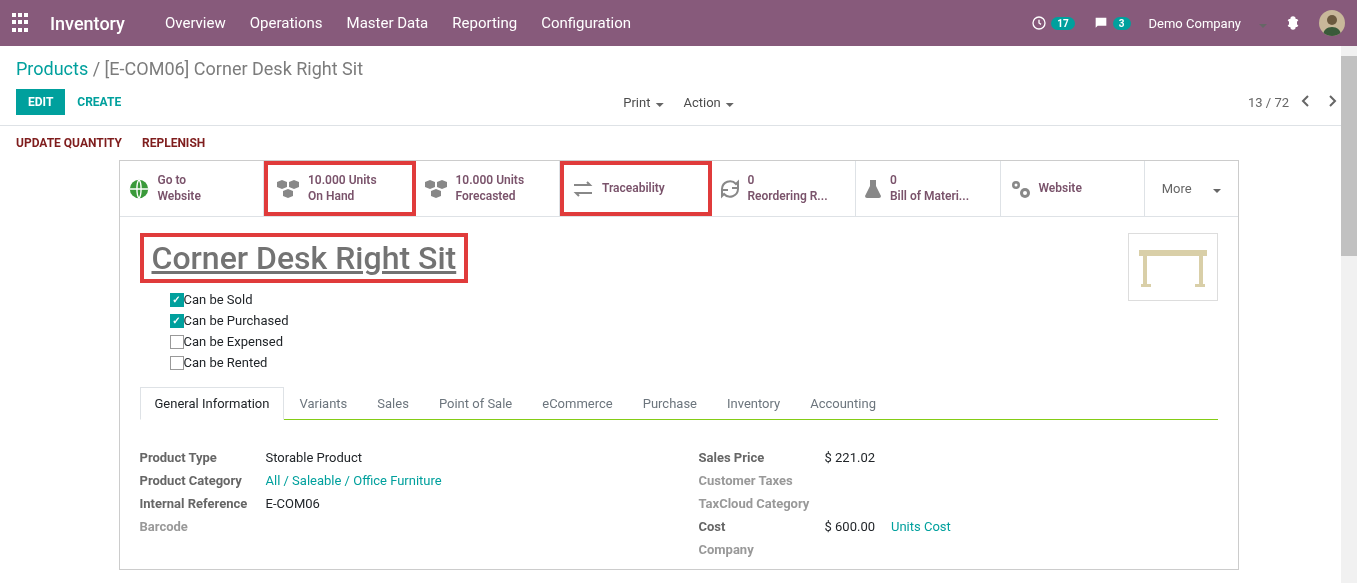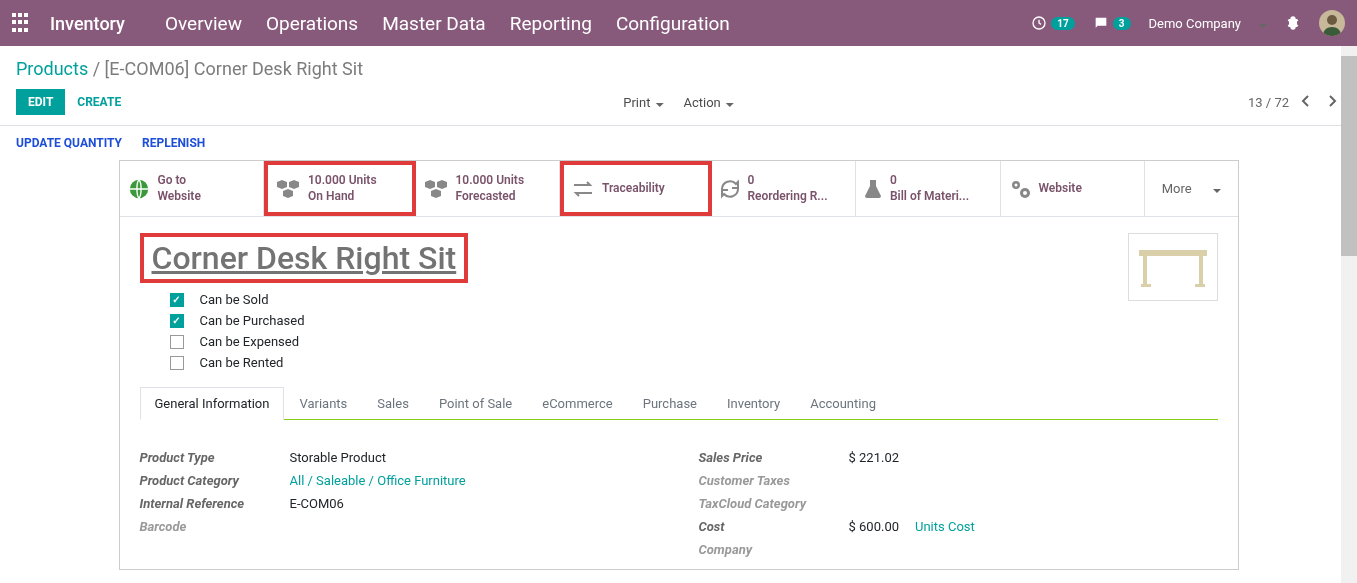--- a/index.html
+++ b/index.html
@@ -2,21 +2,21 @@
 <html><head>
 <meta charset="utf-8">
 <style>
 * { margin:0; padding:0; box-sizing:border-box; font-family:-apple-system,BlinkMacSystemFont,"Segoe UI",Roboto,sans-serif; }
 body { background:#fff; font-size:13px; color:#4c4c4c; width:1357px; }
 
 .topbar { background:#875a7b; height:46px; display:flex; align-items:center; padding:0 12px; color:#fff; }
 .apps-icon { width:20px; height:20px; margin-right:18px; display:inline-flex; flex-wrap:wrap; gap:2px; }
 .apps-icon span { width:4px; height:4px; background:#fff; }
 .app-name { font-size:18px; font-weight:500; margin-right:40px; }
-.topnav { display:flex; gap:24px; font-size:19px; }
+.topnav { display:flex; gap:24px; font-size:15px; }
 .topnav a { color:#fff; text-decoration:none; cursor:pointer; }
 .topbar-right { margin-left:auto; display:flex; align-items:center; gap:18px; }
 .badge-item { display:flex; align-items:center; gap:4px; cursor:pointer; }
 .badge { background:#00a09d; color:#fff; font-size:10px; font-weight:700; padding:1px 6px; border-radius:8px; }
 .company { cursor:pointer; display:flex; align-items:center; gap:16px; }
 .avatar { width:26px; height:26px; border-radius:50%; background:#c8b89a; overflow:hidden; }
 
 .breadcrumb-bar { padding:12px 16px 6px; }
 .breadcrumb { font-size:18px; color:#7c7c7c; }
 .breadcrumb a { color:#00a09d; text-decoration:none; }
@@ -26,53 +26,53 @@
 .btn-create { color:#00a09d; background:none; border:none; font-size:12px; font-weight:700; cursor:pointer; }
 .action-center { position:absolute; left:50%; transform:translateX(-50%); display:flex; gap:20px; }
 .dropdown-link { color:#4c4c4c; cursor:pointer; display:flex; align-items:center; gap:3px; }
 .caret::after { content:""; border-left:4px solid transparent; border-right:4px solid transparent; border-top:4px solid #666; display:inline-block; margin-left:2px; }
 .pager { margin-left:auto; display:flex; align-items:center; gap:8px; color:#666; }
 .pager-btn { cursor:pointer; color:#666; padding:0 4px; }
 
 hr.sep { border:none; border-top:1px solid #dee2e6; margin:0; }
 
 .secondary-bar { padding:10px 16px; display:flex; gap:20px; }
-.sec-link { color:#1d4ed8; font-size:12px; font-weight:700; cursor:pointer; }
+.sec-link { color:#7f1d1d; font-size:12px; font-weight:700; cursor:pointer; }
 
 .sheet-wrap { padding:0 0 20px; display:flex; justify-content:center; }
 .sheet { width:1120px; border:1px solid #ccc; background:#fff; }
 
 .stat-row { display:flex; border-bottom:1px solid #dee2e6; }
 .stat { flex:1; border-right:1px solid #dee2e6; padding:8px 8px; display:flex; align-items:center; gap:8px; cursor:pointer; min-height:48px; }
 .stat:last-child { border-right:none; }
 .stat-icon { color:#888; flex-shrink:0; display:flex; }
 .stat-text { color:#7a536b; font-size:12px; line-height:1.3; font-weight:600; }
 .stat-more { justify-content:center; color:#666; }
 
 .red-box { border:4px solid #e03b3b; }
 
 .content { padding:16px 20px 8px; position:relative; }
 .thumb { position:absolute; right:20px; top:16px; width:90px; height:68px; border:1px solid #ddd; display:flex; align-items:center; justify-content:center; }
 .title-box { display:inline-block; padding:2px 8px; }
 h1.prod-title { font-size:32px; font-weight:500; color:#737373;text-decoration:underline; }
 
 .checks { margin:6px 0 0 14px; }
-.check-row { display:flex; align-items:center; gap:16px; padding:3px 16px; color:#212529; }
+.check-row { display:flex; align-items:center; gap:0; padding:3px 16px; color:#212529; }
 .chk { width:14px; height:14px; border:1px solid #999; display:inline-flex; align-items:center; justify-content:center; background:#fff; }
 .chk.on { background:#00a09d; border-color:#00a09d; }
 .chk.on::after { content:"✓"; color:#fff; font-size:10px; font-weight:700; }
 
 .tabs { display:flex; border-bottom:1px solid #84cc16; margin-top:14px; }
 .tab { padding:8px 14px; border:1px solid transparent; border-bottom:none; cursor:pointer; color:#6c757d; }
 .tab.active { border-color:#dee2e6; border-bottom:1px solid #fff; margin-bottom:-1px; color:#212529; background:#fff; }
 
 .fields { display:flex; padding:18px 20px 8px; gap:40px; }
 .fcol { flex:1; }
 .frow { display:flex; padding:4px 0; }
-.flabel { width:150px; color:#666; font-weight:700; font-size:13px;font-style:italic; }
+.flabel { width:126px; color:#666; font-weight:700; font-size:13px; }
 .flabel.dim { color:#999; }
 .fval { color:#212529; }
 .fval a { color:#00a09d; text-decoration:none; }
 .link { color:#00a09d; cursor:pointer; margin-left:16px; }
 
 .scrollbar { position:fixed; right:0; top:46px; width:16px; bottom:0; background:#f1f1f1; }
 .scrollthumb { background:#c1c1c1; width:100%; height:200px; margin-top:10px; }
 </style>
 </head>
 <body>

